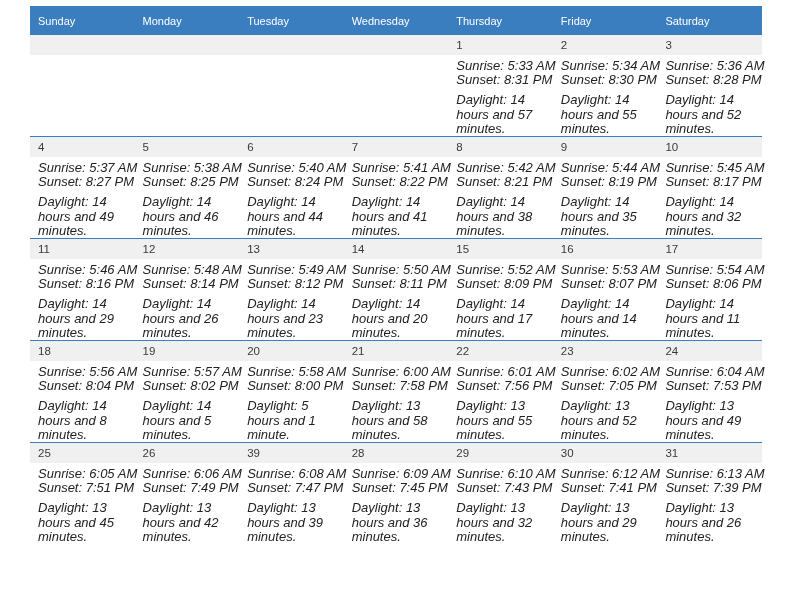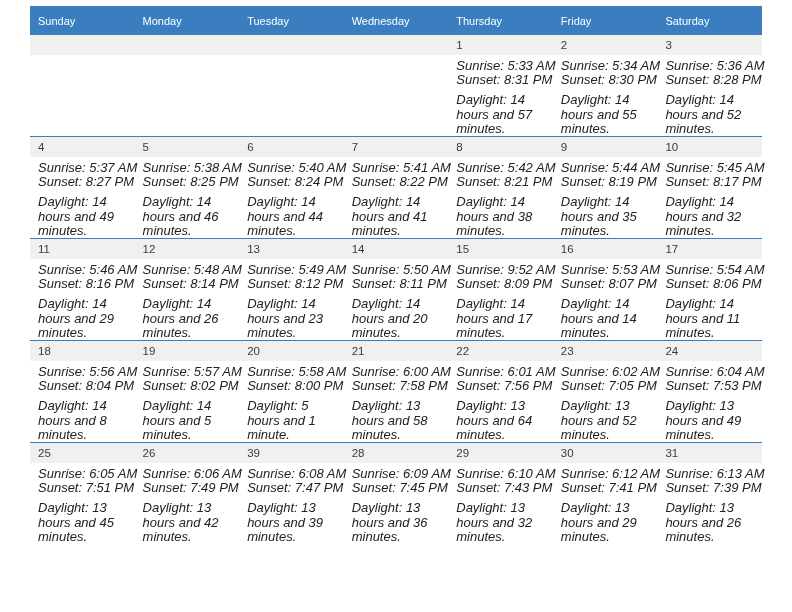--- a/index.html
+++ b/index.html
@@ -279,21 +279,21 @@
             <div class="daynum">14</div>
             <div class="info">
               <div>Sunrise: 5:50 AM</div>
               <div>Sunset: 8:11 PM</div>
               <div class="daylight">Daylight: 14 hours and 20 minutes.</div>
             </div>
           </td>
           <td>
             <div class="daynum">15</div>
             <div class="info">
-              <div>Sunrise: 9:52 AM</div>
+              <div>Sunrise: 5:52 AM</div>
               <div>Sunset: 8:09 PM</div>
               <div class="daylight">Daylight: 14 hours and 17 minutes.</div>
             </div>
           </td>
           <td>
             <div class="daynum">16</div>
             <div class="info">
               <div>Sunrise: 5:53 AM</div>
               <div>Sunset: 8:07 PM</div>
               <div class="daylight">Daylight: 14 hours and 14 minutes.</div>
@@ -339,21 +339,21 @@
               <div>Sunrise: 6:00 AM</div>
               <div>Sunset: 7:58 PM</div>
               <div class="daylight">Daylight: 13 hours and 58 minutes.</div>
             </div>
           </td>
           <td>
             <div class="daynum">22</div>
             <div class="info">
               <div>Sunrise: 6:01 AM</div>
               <div>Sunset: 7:56 PM</div>
-              <div class="daylight">Daylight: 13 hours and 64 minutes.</div>
+              <div class="daylight">Daylight: 13 hours and 55 minutes.</div>
             </div>
           </td>
           <td>
             <div class="daynum">23</div>
             <div class="info">
               <div>Sunrise: 6:02 AM</div>
               <div>Sunset: 7:05 PM</div>
               <div class="daylight">Daylight: 13 hours and 52 minutes.</div>
             </div>
           </td>

